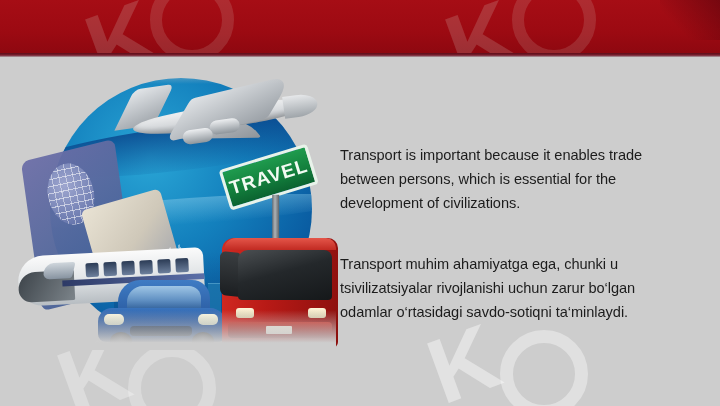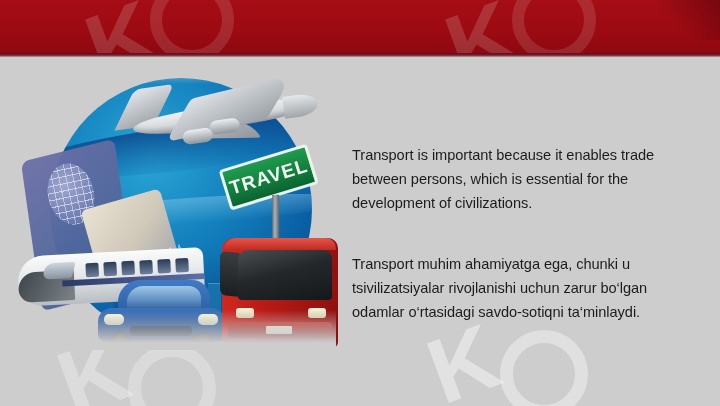--- a/index.html
+++ b/index.html
@@ -409,21 +409,21 @@
   #art-fade-top {
     position: absolute;
     left: 0; top: 0;
     width: 318px; height: 26px;
     background: linear-gradient(0deg, rgba(205,205,205,0), #cdcdcd 88%);
   }
 
   
   #text-col {
     position: absolute;
-    left: 352px; top: 143px;
+    left: 340px; top: 143px;
     width: 344px;
   }
   .para {
     margin: 0;
     color: #1c1c1c;
     font-size: 14.6px;
     line-height: 24px;
     letter-spacing: -0.05px;
   }
   #para-2 { margin-top: 37px; }

